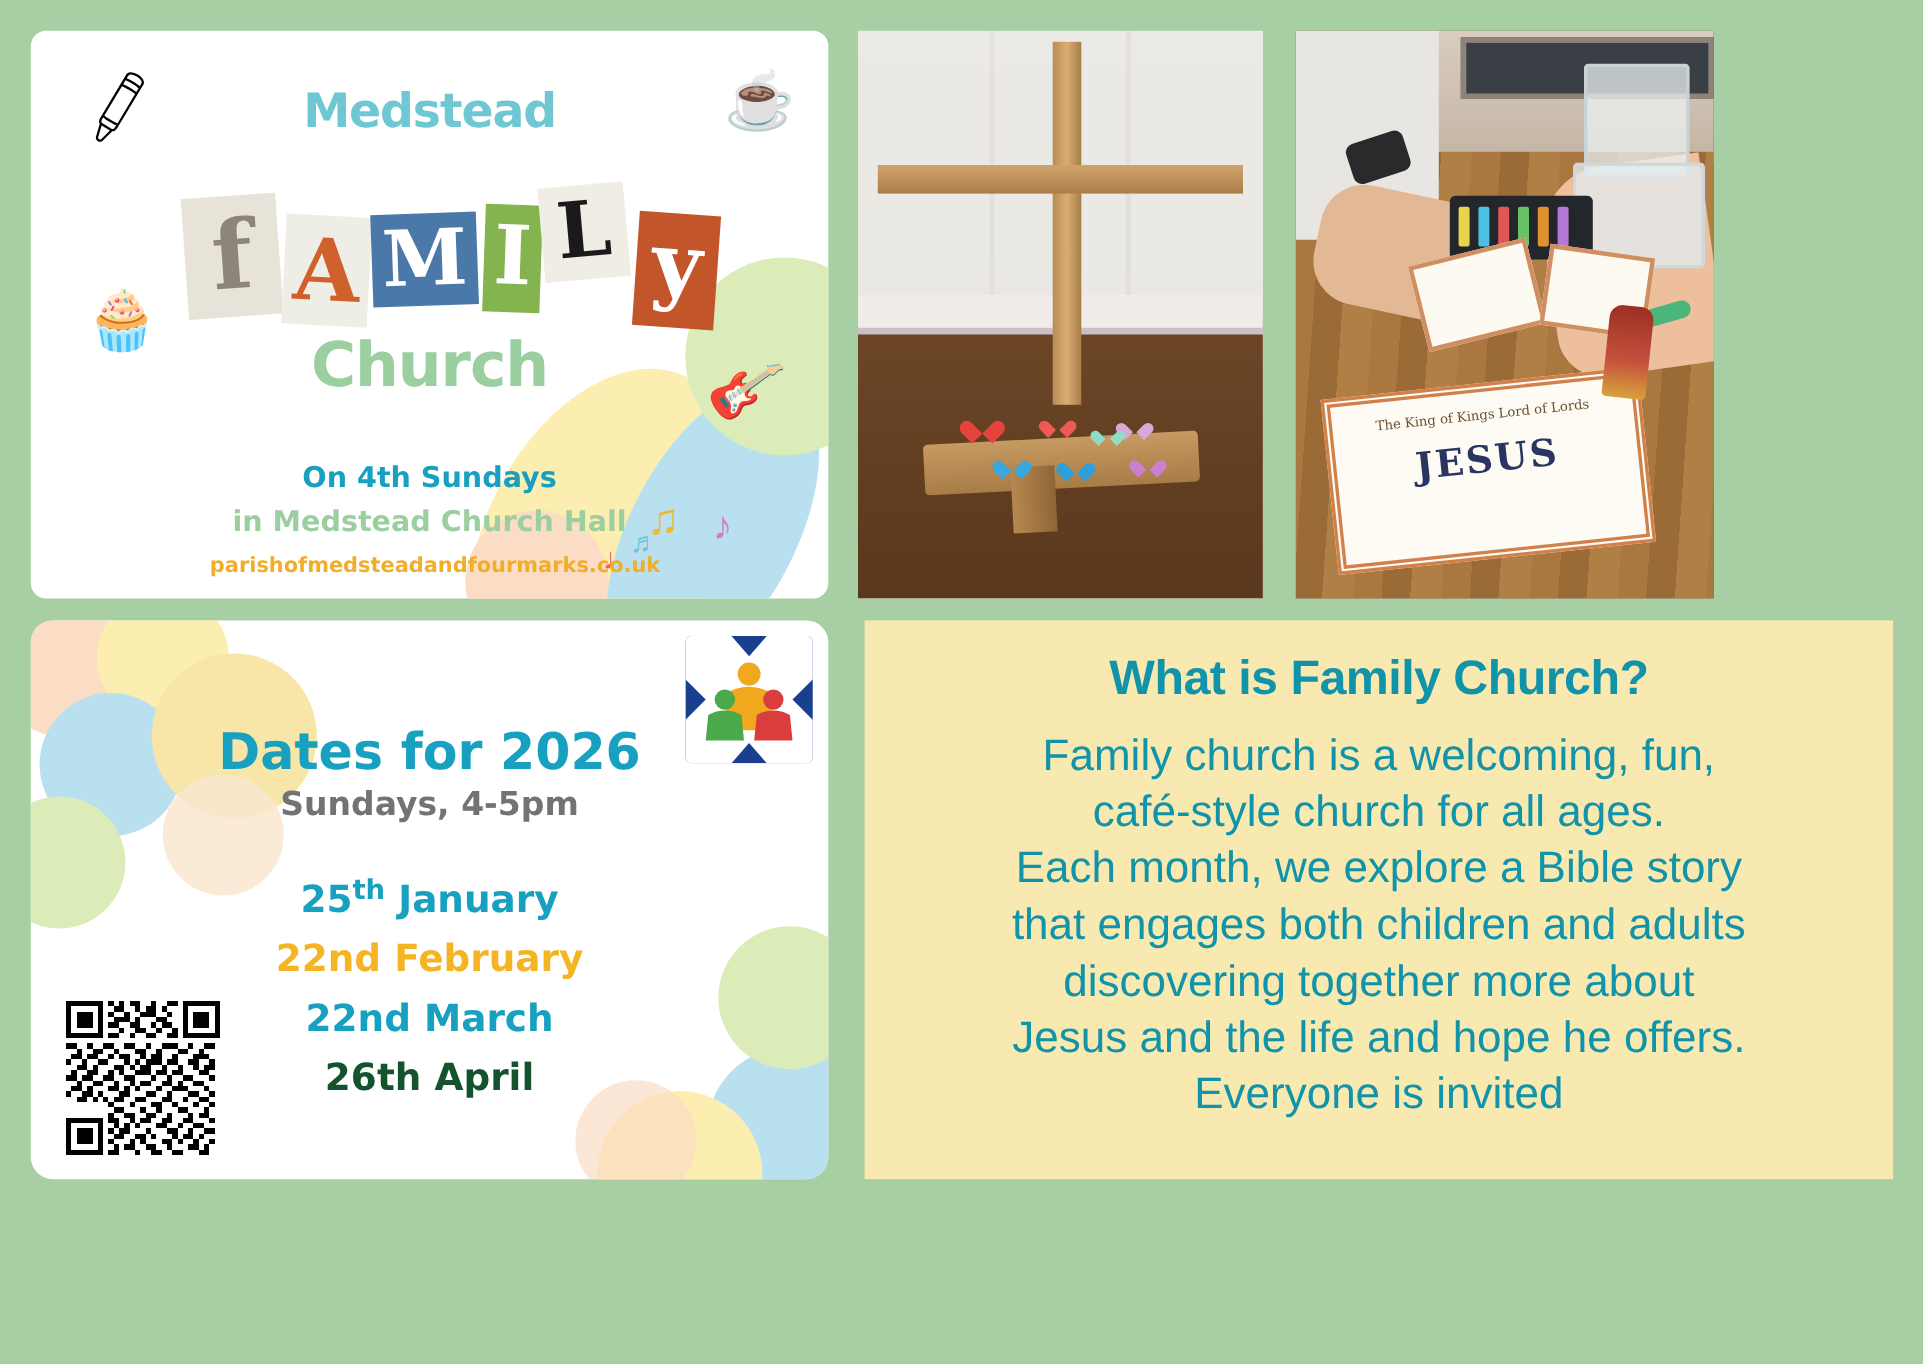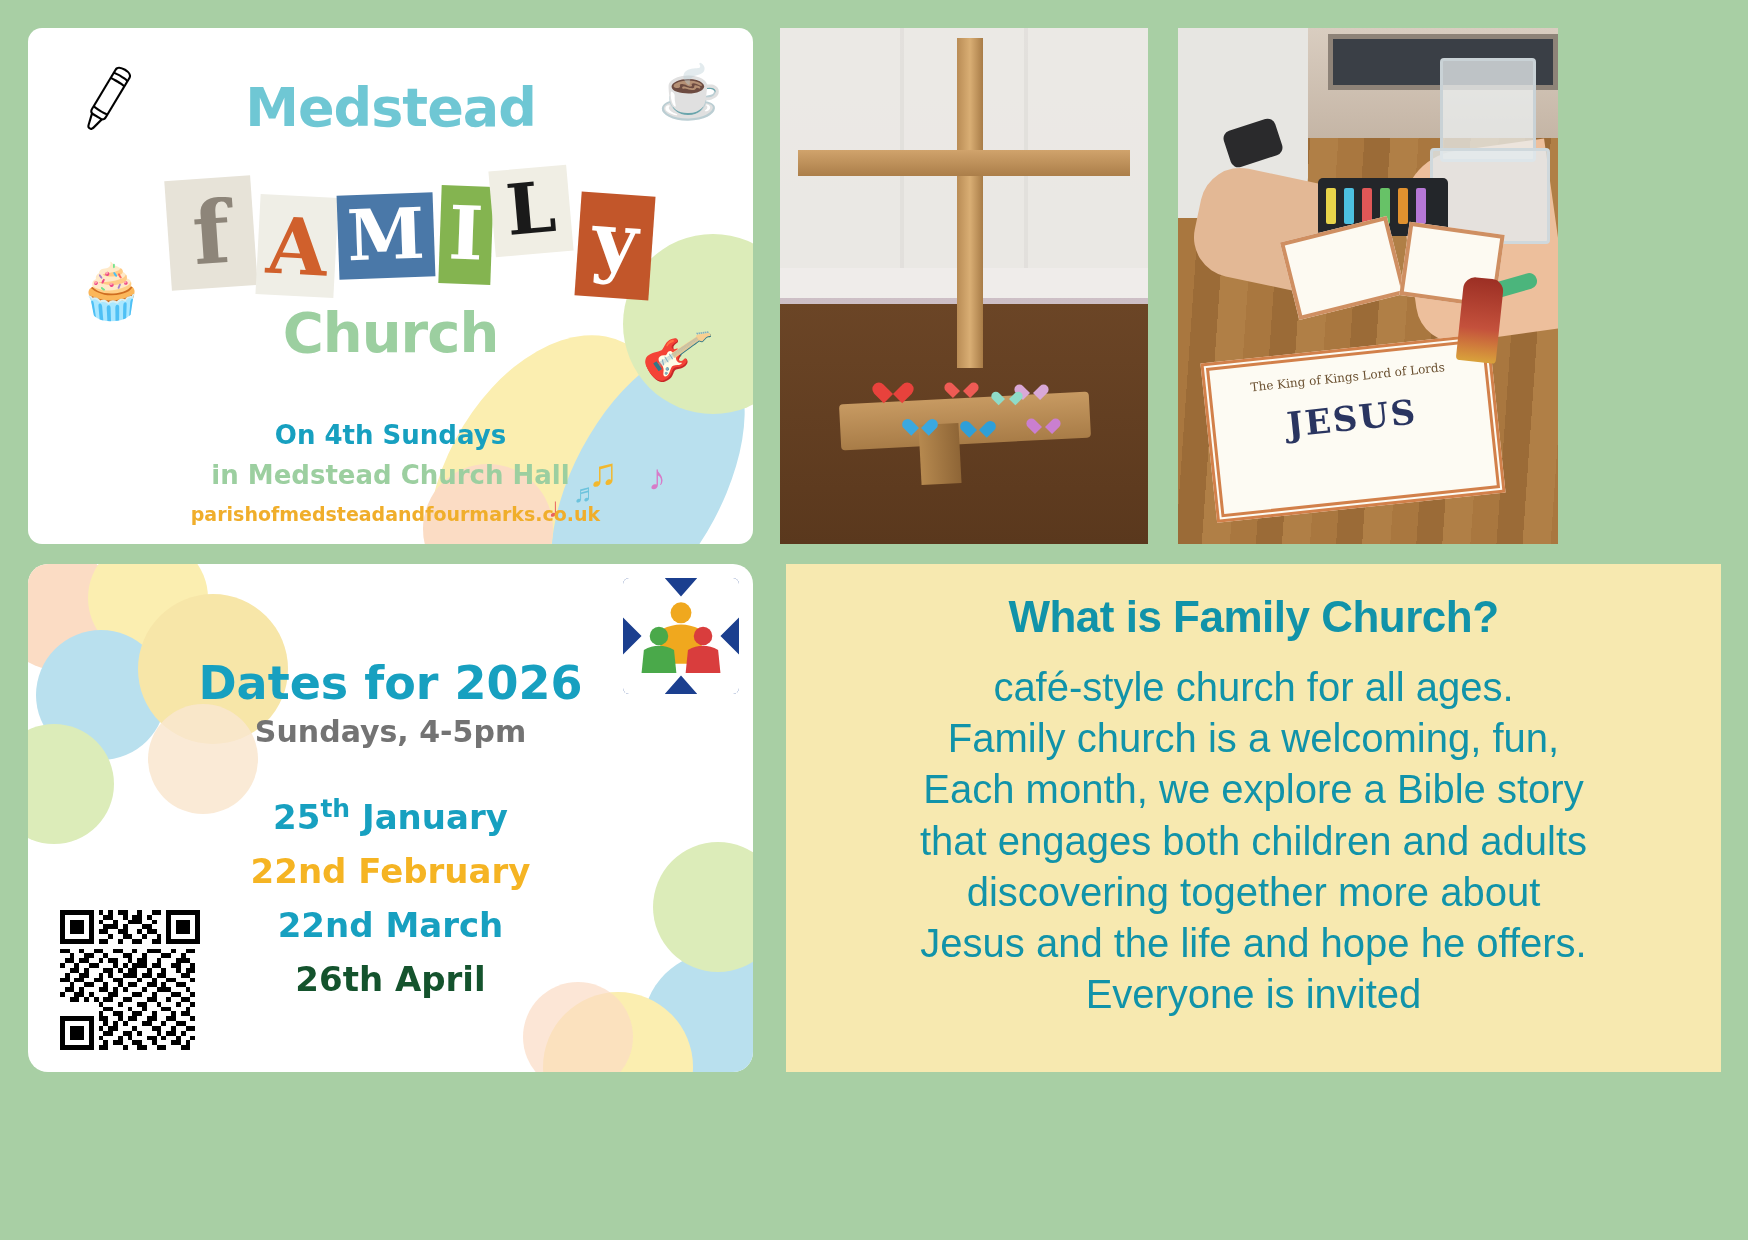--- a/index.html
+++ b/index.html
@@ -19,21 +19,21 @@
   .poster .blob { position: absolute; border-radius: 50%; }
   .b-yellow { width: 210px; height: 330px; right: 100px; bottom: -110px;
               background: #fbeeb0; border-radius: 110px; transform: rotate(28deg); }
   .b-blue   { width: 150px; height: 300px; right: 30px; bottom: -90px;
               background: #b9e0ee; border-radius: 90px; transform: rotate(28deg); }
   .b-green  { width: 180px; height: 180px; right: -50px; bottom: 130px; background: #dcecb9; }
   .b-peach  { width: 130px; height: 130px; right: 200px; bottom: -50px; background: #fbdcc4; }
 
   .title-top {
     position: absolute; left: 0; right: 0; top: 48px; text-align: center;
-    font-family: "DejaVu Sans", sans-serif; font-weight: bold; font-size: 54px;
+    font-family: "DejaVu Sans", sans-serif; font-weight: bold; font-size: 43px;
     color: #6fc7d4; letter-spacing: -1px;
   }
   .title-bottom {
     position: absolute; left: 0; right: 0; top: 272px; text-align: center;
     font-family: "DejaVu Sans", sans-serif; font-weight: bold; font-size: 56px;
     color: #9ccfa0; letter-spacing: -1px;
   }
   .ransom { position: absolute; left: 120px; top: 140px; width: 520px; height: 130px; }
   .ransom span {
     position: absolute; font-family: "DejaVu Serif", serif; font-weight: bold;
@@ -494,22 +494,22 @@
             <rect x="16" y="28" width="2" height="1"></rect>
             <rect x="20" y="28" width="2" height="1"></rect>
             <rect x="25" y="28" width="2" height="1"></rect>
         </g>
       </svg>
     </div>
   </div>
 
   <div class="about">
     <h2>What is Family Church?</h2>
+    <p>Family church is a welcoming, fun,</p>
     <p>café-style church for all ages.</p>
-    <p>Family church is a welcoming, fun,</p>
     <p>Each month, we explore a Bible story</p>
     <p>that engages both children and adults</p>
     <p>discovering together more about</p>
     <p>Jesus and the life and hope he offers.</p>
     <p>Everyone is invited</p>
   </div>
 
 </div>
 
 </body></html>

